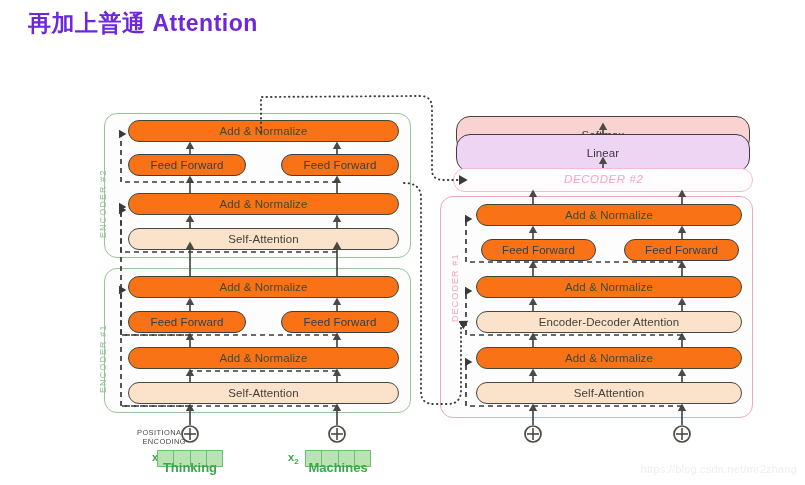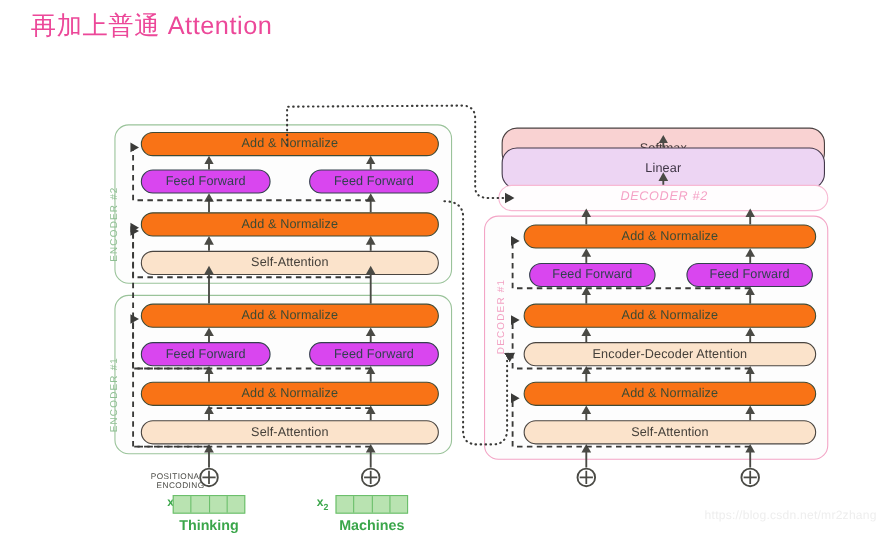--- a/index.html
+++ b/index.html
@@ -7,37 +7,37 @@
     width:805px;height:485px;
     background:#ffffff;
     font-family:"Liberation Sans", sans-serif;
     overflow:hidden;
     position:relative;
   }
   #stage{position:absolute;left:0;top:0;width:805px;height:485px;}
 
   .page-title{
     position:absolute;left:28px;top:8px;
-    font-size:23px;color:#ec4899;font-weight:400;
+    font-size:23px;color:#6d28d9;font-weight:700;
     letter-spacing:0.5px;white-space:nowrap;
   }
 
   
   .blk{
     position:absolute;
     border-radius:14px;
     border:1.6px solid #4a4a45;
     display:flex;align-items:center;justify-content:center;
     font-size:11.5px;
     color:#3f3f3a;
     box-sizing:border-box;
     letter-spacing:0.1px;
   }
   .blk.green{background:#f97316;border-color:#3f4a35;color:#3c4a33;}
-  .blk.blue{background:#d946ef;border-color:#33404d;color:#31404e;}
+  .blk.blue{background:#f97316;border-color:#33404d;color:#31404e;}
   .blk.peach{background:#fbe3cb;border-color:#4a4540;color:#45403a;}
   .blk.pink{background:#f9d2d2;border-color:#4a4040;color:#453a3a;}
   .blk.purple{background:#edd5f3;border-color:#43384a;color:#3f3545;}
 
   
   .group{
     position:absolute;
     border-radius:13px;
     box-sizing:border-box;
     background:#fdfdfd;
@@ -155,32 +155,32 @@
 
   <div class="xlab" style="left:152px;top:451px;">
     <span>x</span><sub>1</sub>
   </div>
   <div class="embed" style="left:157px;top:450px;width:66px;">
     <i></i>
       <i></i>
       <i></i>
       <i></i>
   </div>
-  <div class="wordlab" style="left:145px;top:470px;width:90px;">Thinking</div>
+  <div class="wordlab" style="left:145px;top:460px;width:90px;">Thinking</div>
 
   <div class="xlab" style="left:288px;top:451px;">
     <span>x</span><sub>2</sub>
   </div>
   <div class="embed" style="left:305px;top:450px;width:66px;">
     <i></i>
       <i></i>
       <i></i>
       <i></i>
   </div>
-  <div class="wordlab" style="left:293px;top:470px;width:90px;">Machines</div>
+  <div class="wordlab" style="left:293px;top:460px;width:90px;">Machines</div>
 
   <div class="watermark">https://blog.csdn.net/mr2zhang</div>
 
   <svg class="overlay" viewBox="0 0 805 485">
     <defs>
       <marker id="ah" markerWidth="7" markerHeight="7" refX="3.2" refY="3" orient="auto">
         <path d="M0,0.4 L0,5.6 L4.6,3 z" fill="#4a4a45"></path>
       </marker>
       <marker id="ahd" markerWidth="7" markerHeight="7" refX="3.2" refY="3" orient="auto">
         <path d="M0,0.4 L0,5.6 L4.6,3 z" fill="#3a3a38"></path>

